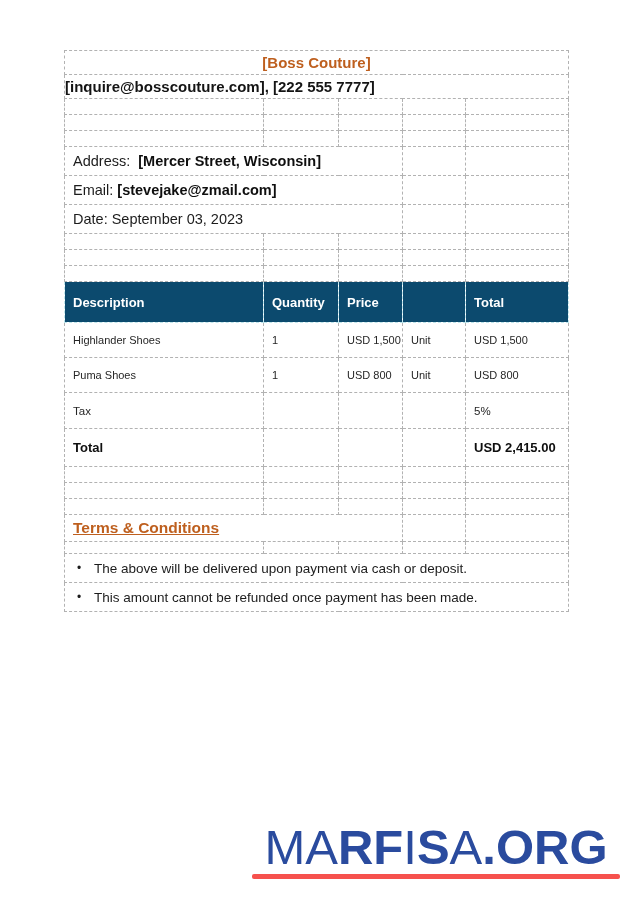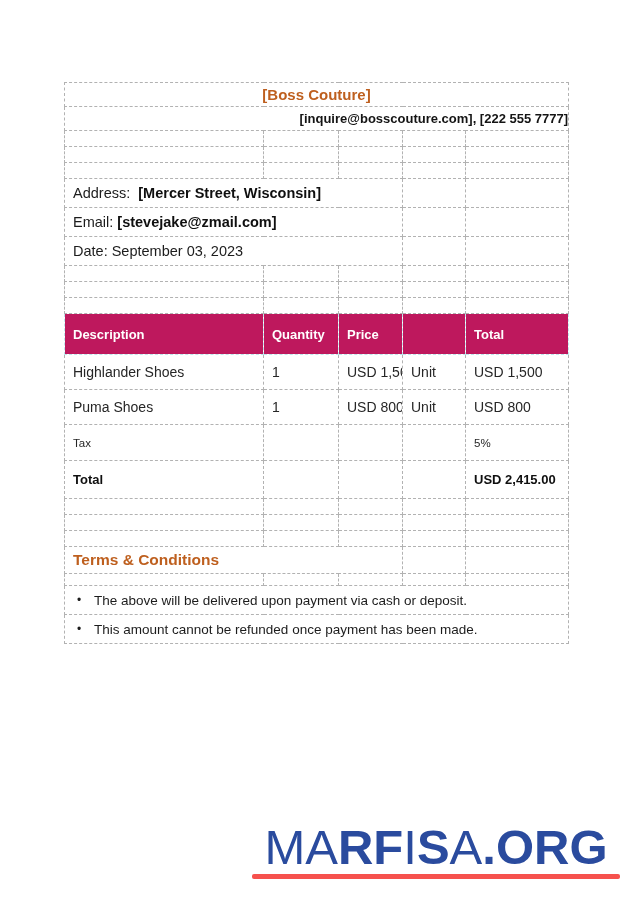--- a/index.html
+++ b/index.html
@@ -3,45 +3,45 @@
 <meta charset="utf-8">
 <style>
   html, body { margin:0; padding:0; }
   body {
     width:632px; height:905px; background:#ffffff; position:relative;
     font-family:"Liberation Sans", sans-serif; overflow:hidden;
   }
 
   
   table.sheet {
-    position:absolute; left:64px; top:82px; width:504px;
+    position:absolute; left:64px; top:50px; width:504px;
     border-collapse:collapse; table-layout:fixed;
   }
   table.sheet td {
     border:1px dashed #b2b2b2; padding:0 2px 0 8px; vertical-align:middle;
     font-size:12px; color:#232323; overflow:hidden; white-space:nowrap;
   }
 
   tr.r-company td { height:23px; text-align:center; padding:0; color:#be5f1e; font-weight:bold; font-size:15px; }
-  tr.r-contact td { height:23px; text-align:right; padding:0; color:#141414; font-weight:bold; font-size:13px; }
+  tr.r-contact td { height:23px; text-align:left; padding:0; color:#141414; font-weight:bold; font-size:15px; }
 
   tr.sp td    { height:15px; }
   tr.sp-sm td { height:11px; }
 
   tr.r-title td.c1 { height:30px; color:#be5f1e; font-weight:bold; font-size:17px; }
   tr.r-field td.c1 { height:28px; font-size:14.5px; color:#1c1c1c; }
   tr.r-field .lbl  { white-space:pre; }
   tr.r-field .val-bold { font-weight:bold; color:#0f0f0f; }
 
-  tr.r-thead td { height:40px; background:#be185d; color:#ffffff; font-weight:bold; font-size:13px; border-color:#bfe6ec; }
-  tr.r-item td  { height:34px; font-size:14px; color:#262626; }
+  tr.r-thead td { height:40px; background:#0c4a6e; color:#ffffff; font-weight:bold; font-size:13px; border-color:#bfe6ec; }
+  tr.r-item td  { height:34px; font-size:11px; color:#262626; }
   tr.r-tax td   { height:35px; font-size:11.5px; color:#262626; }
   tr.r-total td { height:37px; font-size:13px; font-weight:bold; color:#0f0f0f; }
 
-  tr.r-terms td.c1 { height:26px; color:#be5f1e; font-weight:bold; font-size:15.5px; }
+  tr.r-terms td.c1 { height:26px; color:#be5f1e; font-weight:bold; font-size:15.5px;text-decoration:underline; }
   tr.r-bullet td   { height:28px; font-size:13.5px; color:#1c1c1c; padding-left:12px; }
   tr.r-bullet .dot { display:inline-block; width:17px; font-size:12px; vertical-align:1px; }
 
   
   .logo { position:absolute; left:252px; top:822px; width:368px; text-align:center; color:#2a4b9e; }
   .logo-text { font-size:49px; line-height:1.04; letter-spacing:0; white-space:nowrap; }
   .seg-light { font-weight:400; }
   .seg-bold  { font-weight:700; }
   .logo-underline { height:5px; background:#f6514d; margin-top:1px; border-radius:2px; }
 </style>

